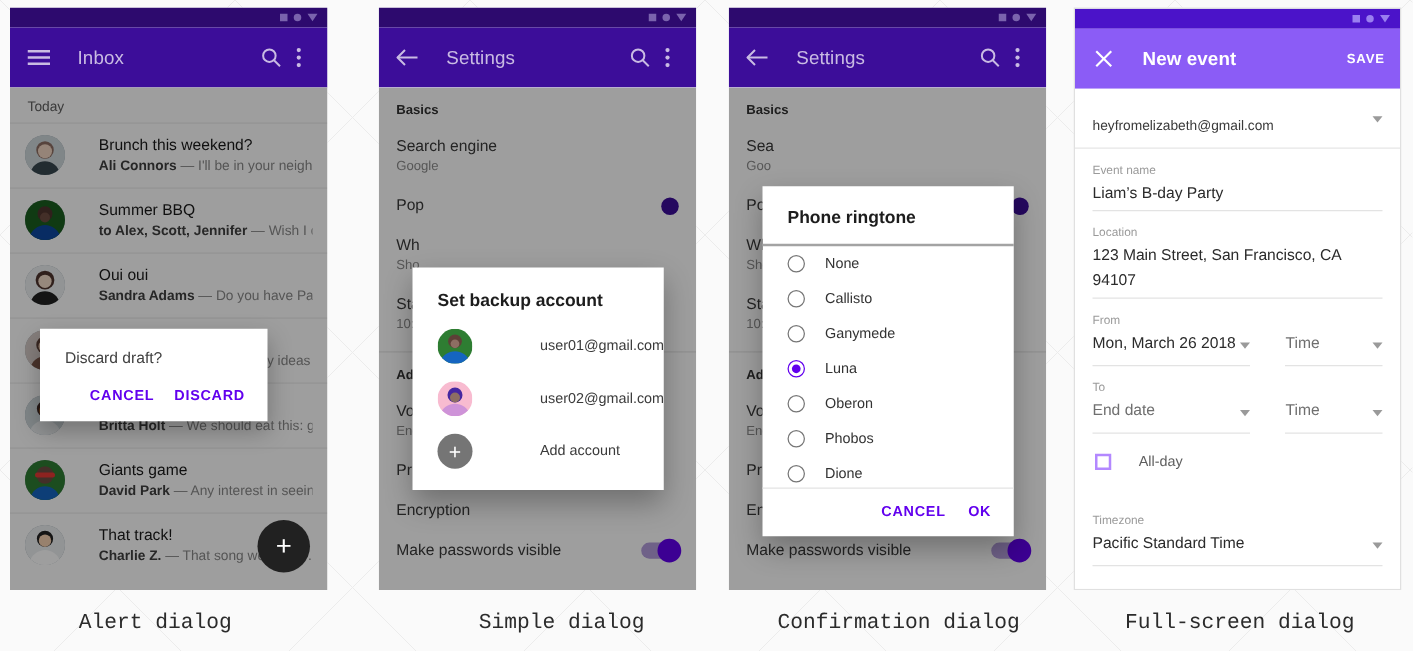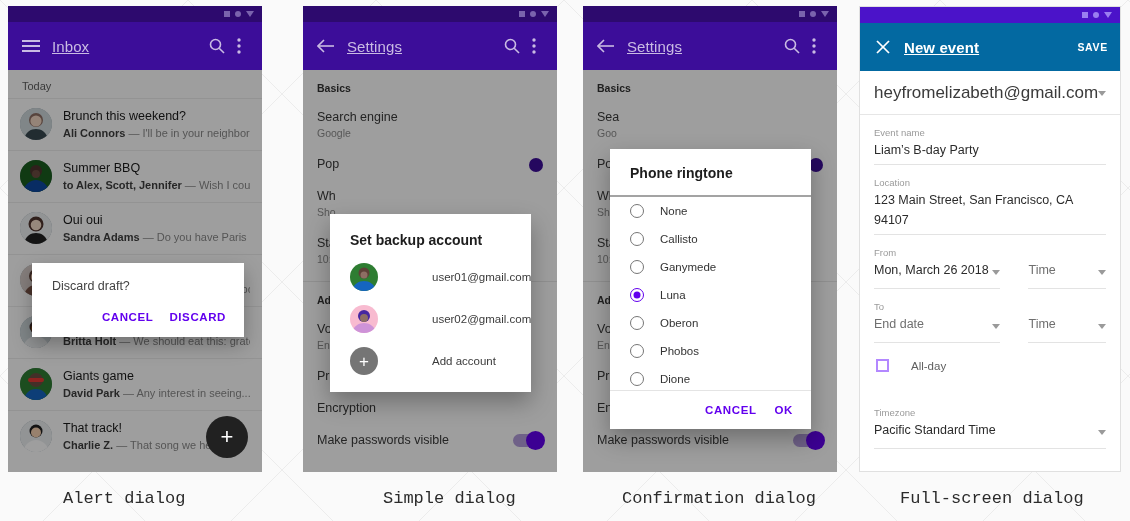--- a/index.html
+++ b/index.html
@@ -56,27 +56,26 @@
   .statusbar.bright .sb-tr { border-top-color: #9a7ff0; }
 
   .appbar {
     height: 48px;
     background: #3c0d99;
     display: flex;
     align-items: center;
     padding: 0 12px;
     color: #fff;
   }
-  .appbar.bright { background: #0369a1; }
+  .appbar.bright { background: #8b5cf6; }
   .appbar .title {
     font-size: 15px;
-    margin-left: 10px;
+    margin-left: 20px;
     color: #ffffff;
     letter-spacing: .1px;
-    text-decoration: underline;
   }
   .appbar.dim .title { color: #c9bbe3; }
   .appbar .spacer { flex: 1; }
   .ab-icon { width: 22px; height: 22px; display:flex; align-items:center; justify-content:center; }
   .ab-icon svg { display:block; }
 
   
   .inbox-body { position: relative; height: 402px; background: #fff; }
   .scrim { position: absolute; inset: 0; background: rgba(0,0,0,0.38); z-index: 5; }
   .list-section-label {
@@ -92,39 +91,39 @@
   .avatar {
     width: 32px; height: 32px; border-radius: 50%;
     flex: 0 0 32px;
     background: #9aa7b0;
     overflow: hidden;
     position: relative;
   }
   .avatar .face {
     position: absolute; inset: 0;
   }
-  .mail-text { min-width: 0; flex: 1; }
+  .mail-text { min-width: 0; flex: 1; margin-left: 16px; }
   .mail-subject { font-size: 12.5px; color: #1a1a1a; line-height: 17px; }
   .mail-snippet {
     font-size: 11px; color: #8a8a8a; line-height: 16px;
     white-space: nowrap; overflow: hidden; text-overflow: clip;
   }
   .mail-snippet b { color: #3f3f3f; font-weight: 700; }
   .fab {
     position: absolute; right: 14px; bottom: 14px;
     width: 42px; height: 42px; border-radius: 50%;
     background: #212121; color: #fff;
     display: flex; align-items: center; justify-content: center;
     font-size: 22px; line-height: 1; z-index: 6;
   }
 
   
   .alert-dialog {
     position: absolute; z-index: 10;
-    left: 24px; top: 193px; width: 212px;
+    left: 24px; top: 193px; width: 182px;
     background: #fff;
     box-shadow: 0 8px 18px rgba(0,0,0,0.28);
     padding: 16px 0 6px 0;
   }
   .alert-title { font-size: 12.5px; color: #424242; padding: 0 20px 0 20px; }
   .alert-actions {
     display: flex; justify-content: flex-end; gap: 16px;
     padding: 18px 18px 8px 18px;
   }
   .text-btn {
@@ -209,21 +208,21 @@
     padding: 13px 18px 13px 18px;
   }
 
   
   .fs-body { height: 402px; background: #fff; padding: 0; overflow: hidden; }
   .fs-account {
     display: flex; align-items: center; justify-content: space-between;
     padding: 12px 14px 11px 14px;
     border-bottom: 1px solid #e6e6e6;
   }
-  .fs-account .email { font-size: 17px; color: #3a3a3a; }
+  .fs-account .email { font-size: 11px; color: #3a3a3a; margin-top: 12px; }
   .caret {
     width: 0; height: 0;
     border-left: 4.5px solid transparent;
     border-right: 4.5px solid transparent;
     border-top: 5px solid #9a9a9a;
   }
   .fs-field { padding: 11px 14px 0 14px; }
   .fs-label { font-size: 9.5px; color: #9a9a9a; line-height: 14px; }
   .fs-value { font-size: 12.5px; color: #2b2b2b; line-height: 20px; padding-bottom: 4px; }
   .fs-value.muted { color: #6f6f6f; }

